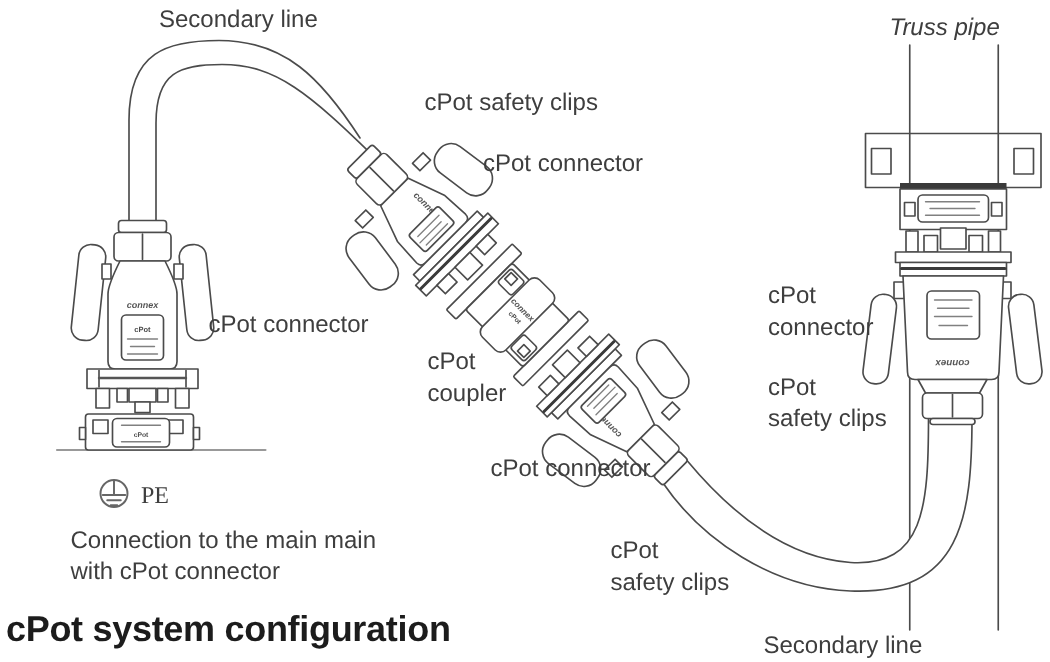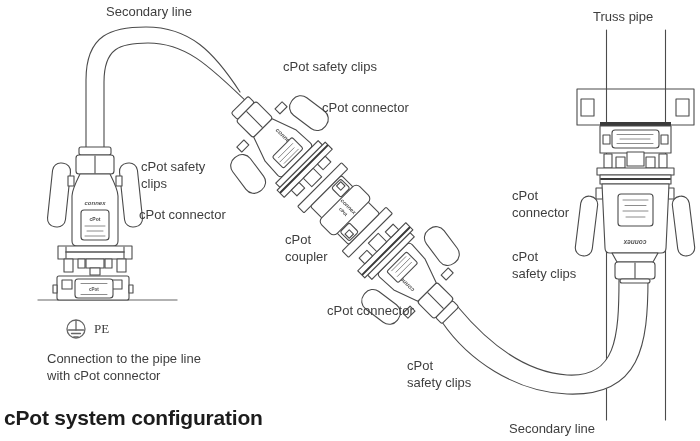--- a/index.html
+++ b/index.html
@@ -2,25 +2,25 @@
 <html><head>
 <meta charset="utf-8">
 <style>
   html,body { margin:0; padding:0; background:#ffffff; }
   .stage {
     position:relative; width:700px; height:441px; background:#ffffff;
     font-family:"Liberation Sans", sans-serif; overflow:hidden;
   }
   svg.art { position:absolute; left:0; top:0; }
   .lbl {
-    position:absolute; font-size:13px; line-height:1.32; color:#3e3e3e;
+    position:absolute; font-size:16px; line-height:1.32; color:#3e3e3e;
     white-space:pre-line;
   }
   .title {
-    position:absolute; left:4px; top:406px; font-size:21px;
+    position:absolute; left:4px; top:406px; font-size:24px;
     font-weight:700; color:#1c1c1c; letter-spacing:-0.2px;
   }
   .brand-txt { font-style:italic; font-weight:bold; fill:#555; }
   .tiny-txt  { font-weight:bold; fill:#4a4a4a; }
 </style>
 </head>
 <body>
 
 <div class="stage">
 
@@ -202,34 +202,32 @@
     <g stroke="#666" stroke-width="1.3">
       <circle cx="76" cy="329" r="9"></circle>
       <line x1="76" y1="320.5" x2="76" y2="330"></line>
       <line x1="68.5" y1="330" x2="83.5" y2="330"></line>
       <line x1="71.5" y1="333.5" x2="80.5" y2="333.5"></line>
       <line x1="73.8" y1="336.8" x2="78.2" y2="336.8"></line>
     </g>
   </svg>
 
   <div class="lbl" style="left:106px; top:3px;">Secondary line</div>
-  <div class="lbl" style="left:593px; top:8px;">Truss pipe</div>
+  <div class="lbl" style="left:593px; top:8px;font-style:italic;">Truss pipe</div>
   <div class="lbl" style="left:283px; top:58px;">cPot safety clips</div>
   <div class="lbl" style="left:322px; top:99px;">cPot connector</div>
-  <div class="lbl" style="left:141px; top:158px;">cPot safety
-clips</div>
   <div class="lbl" style="left:139px; top:206px;">cPot connector</div>
   <div class="lbl" style="left:512px; top:187px;">cPot
 connector</div>
   <div class="lbl" style="left:285px; top:231px;">cPot
 coupler</div>
   <div class="lbl" style="left:512px; top:248px;">cPot
 safety clips</div>
   <div class="lbl" style="left:327px; top:302px;">cPot connector</div>
   <div class="lbl" style="left:407px; top:357px;">cPot
 safety clips</div>
   <div class="lbl" style="left:94px;  top:320px;font-family:Liberation Serif, serif;">PE</div>
-  <div class="lbl" style="left:47px;  top:350px;">Connection to the pipe line
+  <div class="lbl" style="left:47px;  top:350px;">Connection to the main main
 with cPot connector</div>
   <div class="lbl" style="left:509px; top:420px;">Secondary line</div>
 
   <div class="title">cPot system configuration</div>
 </div>
 
 </body></html>

